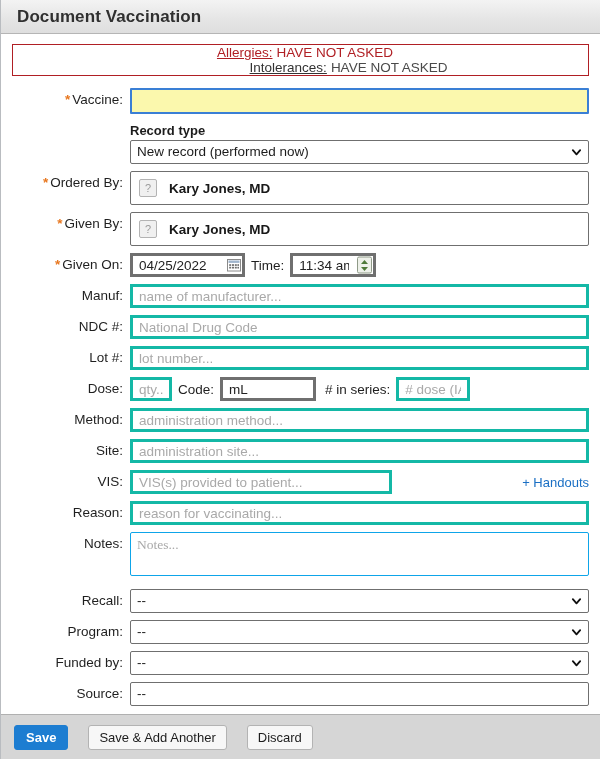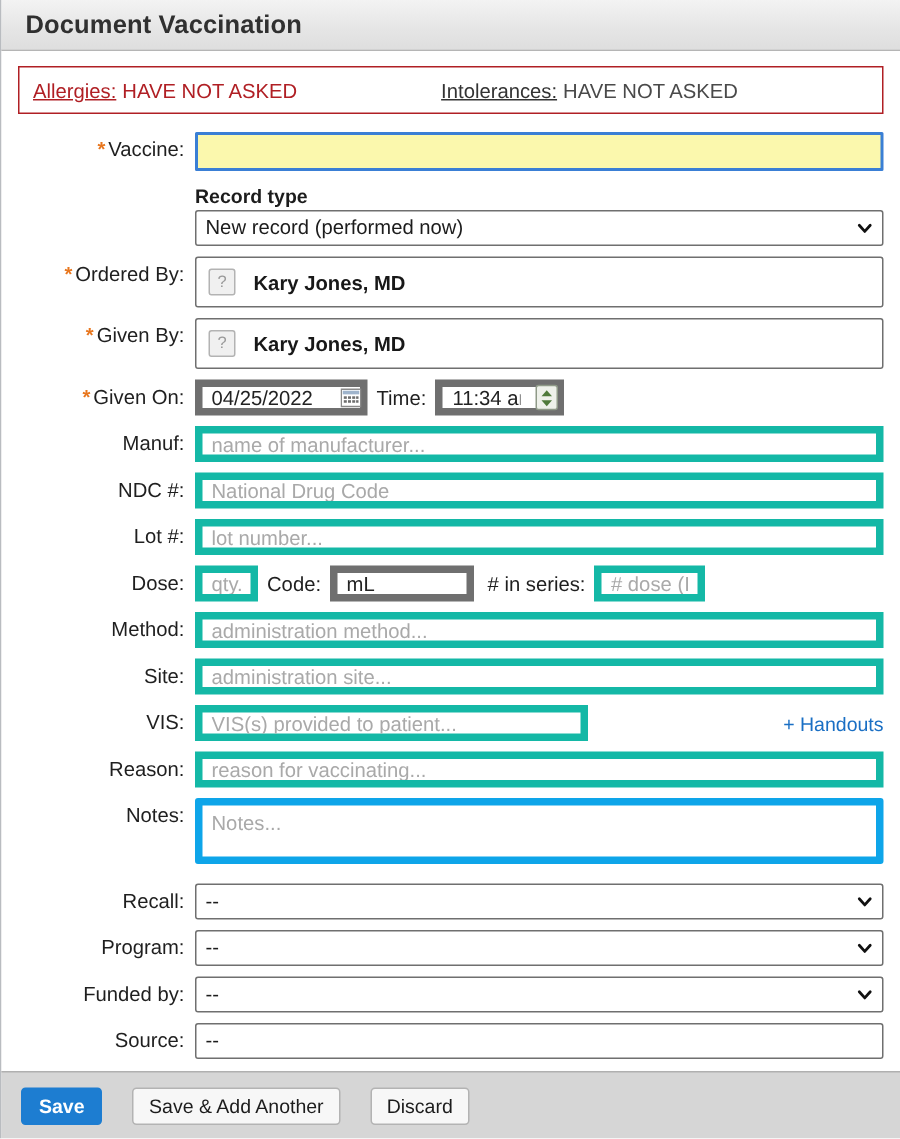--- a/index.html
+++ b/index.html
@@ -57,20 +57,21 @@
   
   .alert-bar {
     margin-top: 10px;
     height: 32px;
     box-sizing: border-box;
     border: 1px solid #b01f24;
     display: flex;
     align-items: center;
     background: #ffffff;
     font-size: 13.5px;
+    flex-direction: column;
   }
   .alert-seg { display: flex; align-items: baseline; white-space: nowrap; }
   .alert-seg.allergies { padding-left: 9px; }
   .alert-seg.intol { padding-left: 96px; justify-content: space-between; }
   .alert-key {
     text-decoration: underline;
     margin-right: 4px;
   }
   .alert-key.red { color: #b01f24; }
   .alert-key.dark { color: #333333; }
@@ -100,21 +101,21 @@
     font-weight: bold;
     margin-right: 2px;
   }
   .field { flex: 1 1 auto; min-width: 0; }
 
   
   .inp {
     box-sizing: border-box;
     height: 24px;
     width: 100%;
-    border: 5px solid #14b8a6;
+    border: 3px solid #14b8a6;
     background: #ffffff;
     border-radius: 0;
     font-family: "Liberation Sans", sans-serif;
     font-size: 13.5px;
     color: #222;
     padding: 0 6px;
     outline: none;
   }
   .inp::placeholder { color: #a9a9a9; }
   .inp.focused {
@@ -228,24 +229,24 @@
     justify-content: center;
     cursor: pointer;
   }
   .spin svg { display:block; }
 
   
   .ta {
     box-sizing: border-box;
     width: 100%;
     height: 44px;
-    border: 5px solid #0ea5e9;
+    border: 1px solid #0ea5e9;
     border-radius: 2px;
     background: #ffffff;
-    font-family: Liberation Sans, sans-serif;
+    font-family: Liberation Serif, serif;
     font-size: 13.5px;
     color: #b91c1c;
     padding: 4px 6px;
     resize: none;
     outline: none;
   }
   .ta::placeholder { color: #a9a9a9; }
 
   .link {
     color: #1a6fc4;

